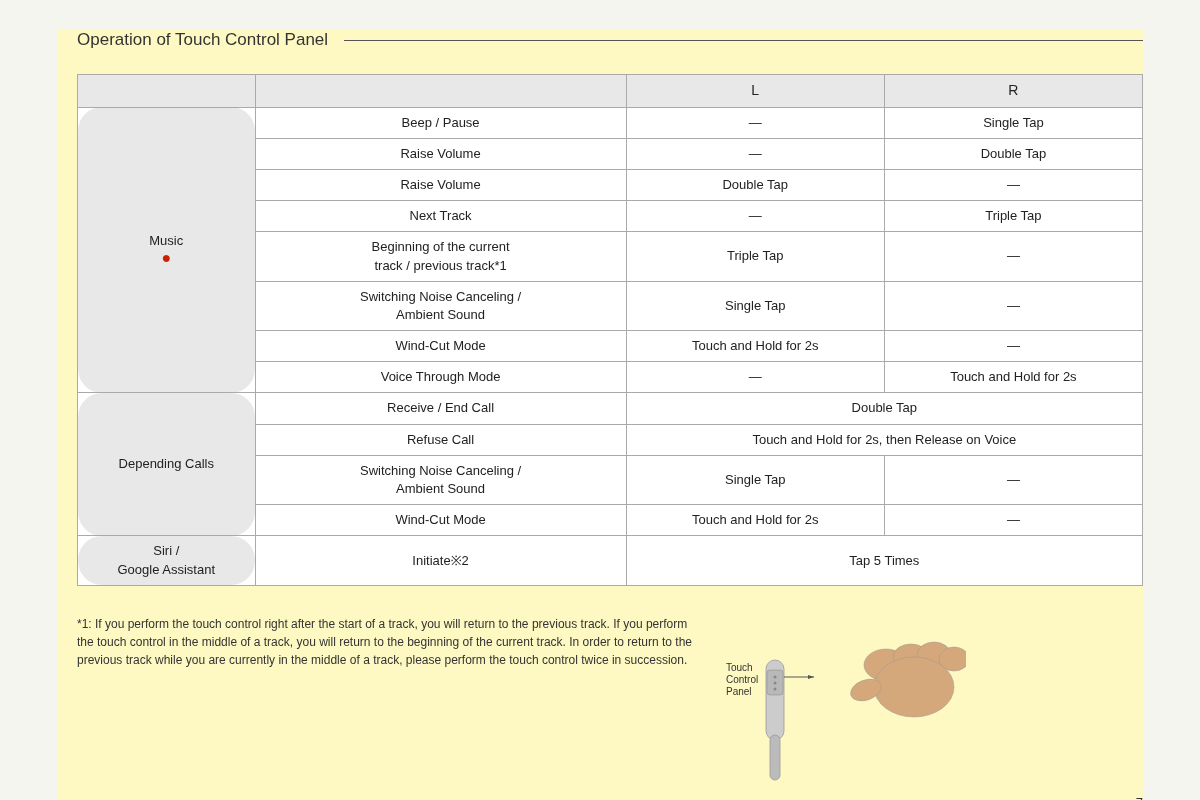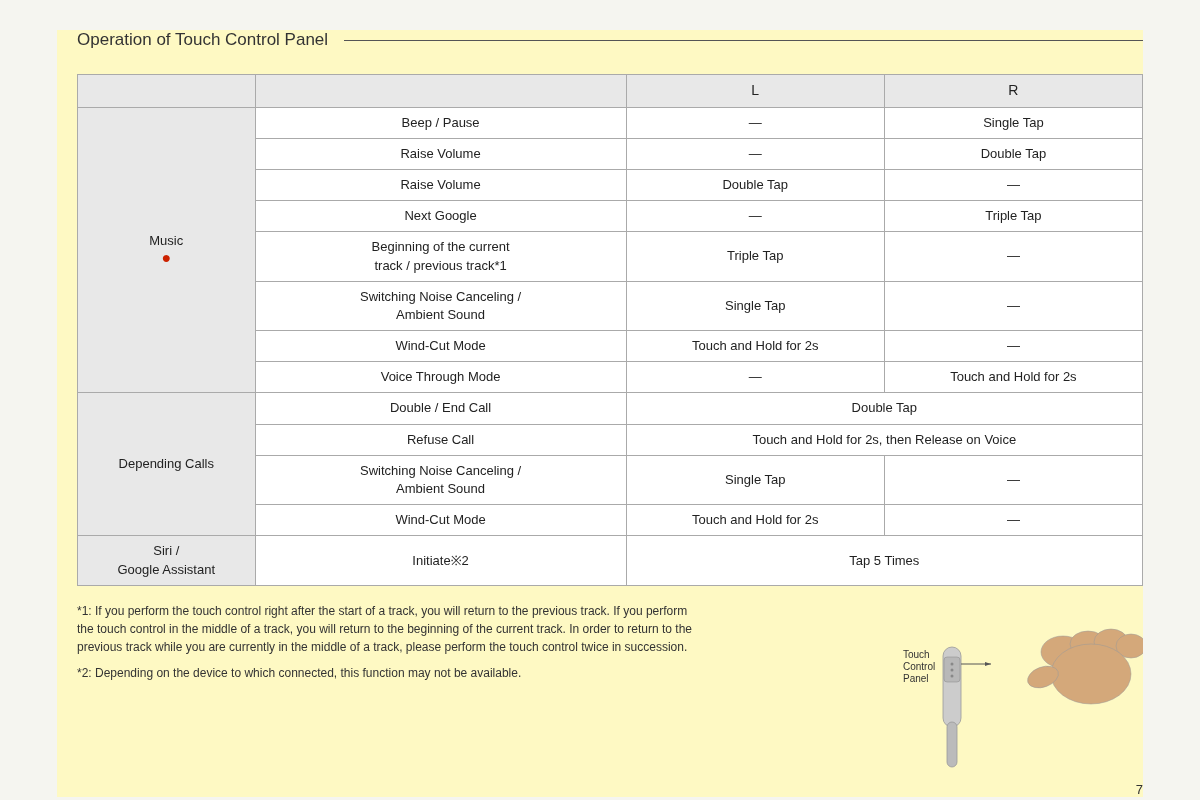--- a/index.html
+++ b/index.html
@@ -55,45 +55,46 @@
     .col-r { width: 160px; }
     .col-category { width: 110px; background: #e8e8e8; }
     thead th {
       background: #e8e8e8;
       font-weight: normal;
       font-size: 14px;
     }
     .category-cell {
       background: #e8e8e8;
       font-size: 13px;
+      border-radius: 24px;
     }
     .red-dot {
       color: #cc2200;
       font-size: 16px;
       line-height: 1;
     }
     .footnotes {
-      margin-top: 16px;
+      margin-top: 29px;
       font-size: 12px;
       color: #333;
       display: flex;
       gap: 24px;
     }
     .footnote-text {
       flex: 1.2;
     }
     .footnote-text p {
       margin-bottom: 8px;
       line-height: 1.5;
     }
     .diagram-area {
       flex: 0.8;
       display: flex;
       align-items: center;
-      justify-content: flex-end;
+      justify-content: flex-start;
       position: relative;
     }
     .page-number {
       text-align: right;
       margin-top: 10px;
       font-size: 13px;
       color: #333;
     }
   </style>
 </head>
@@ -128,21 +129,21 @@
         <td>Raise Volume</td>
         <td>—</td>
         <td>Double Tap</td>
       </tr>
       <tr>
         <td>Raise Volume</td>
         <td>Double Tap</td>
         <td>—</td>
       </tr>
       <tr>
-        <td>Next Google</td>
+        <td>Next Track</td>
         <td>—</td>
         <td>Triple Tap</td>
       </tr>
       <tr>
         <td>Beginning of the current<br>track / previous track*1</td>
         <td>Triple Tap</td>
         <td>—</td>
       </tr>
       <tr>
         <td>Switching Noise Canceling /<br>Ambient Sound</td>
@@ -155,21 +156,21 @@
         <td>—</td>
       </tr>
       <tr>
         <td>Voice Through Mode</td>
         <td>—</td>
         <td>Touch and Hold for 2s</td>
       </tr>
 
       <tr>
         <td class="category-cell" rowspan="4">Depending Calls</td>
-        <td>Double / End Call</td>
+        <td>Receive / End Call</td>
         <td colspan="2">Double Tap</td>
       </tr>
       <tr>
         <td>Refuse Call</td>
         <td colspan="2">Touch and Hold for 2s, then Release on Voice</td>
       </tr>
       <tr>
         <td>Switching Noise Canceling /<br>Ambient Sound</td>
         <td>Single Tap</td>
         <td>—</td>
@@ -185,23 +186,20 @@
         <td>Initiate※2</td>
         <td colspan="2">Tap 5 Times</td>
       </tr>
     </tbody>
   </table>
 
   <div class="footnotes">
     <div class="footnote-text">
       <p>
         <span>*1: If you perform the touch control right after the start of a track, you will return to the previous track. If you perform the touch control in the middle of a track, you will return to the beginning of the current track. In order to return to the previous track while you are currently in the middle of a track, please perform the touch control twice in succession.</span>
-      </p>
-      <p>
-        <span>*2: Depending on the device to which connected, this function may not be available.</span>
       </p>
     </div>
     <div class="diagram-area">
 
       <svg width="240" height="170" viewBox="0 0 240 170">
 
         <g transform="translate(100, 20)">
 
           <ellipse cx="60" cy="30" rx="22" ry="16" fill="#d4a87a" stroke="#999" stroke-width="0.5"></ellipse>
           <ellipse cx="85" cy="22" rx="18" ry="13" fill="#d4a87a" stroke="#999" stroke-width="0.5"></ellipse>

